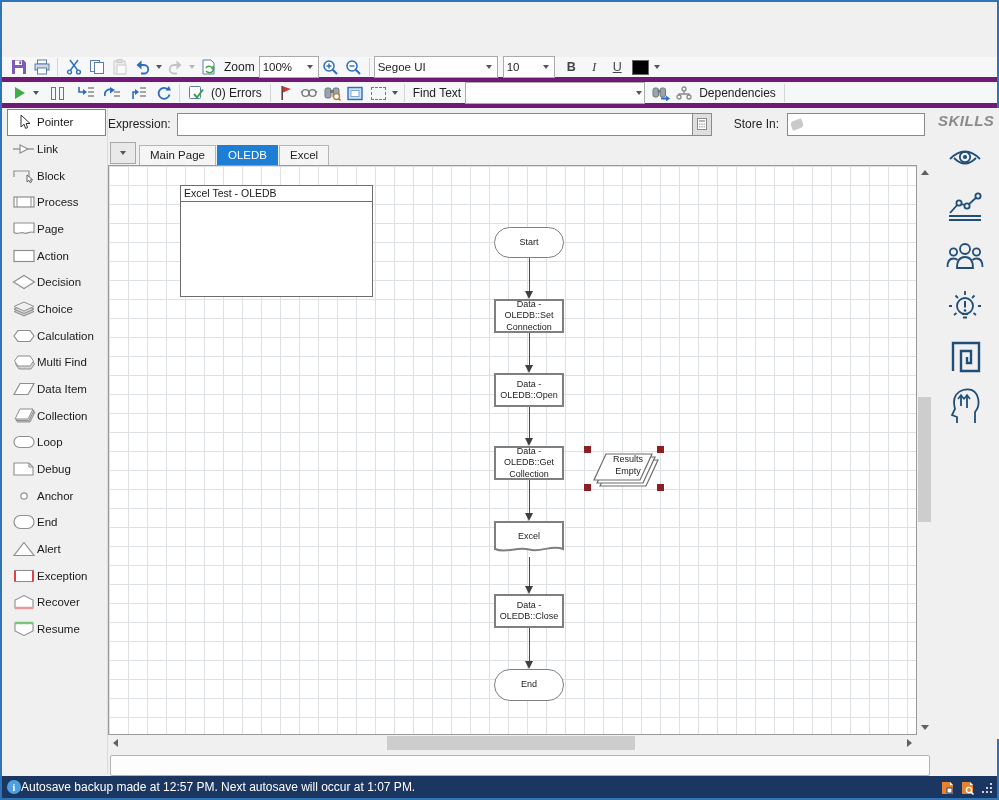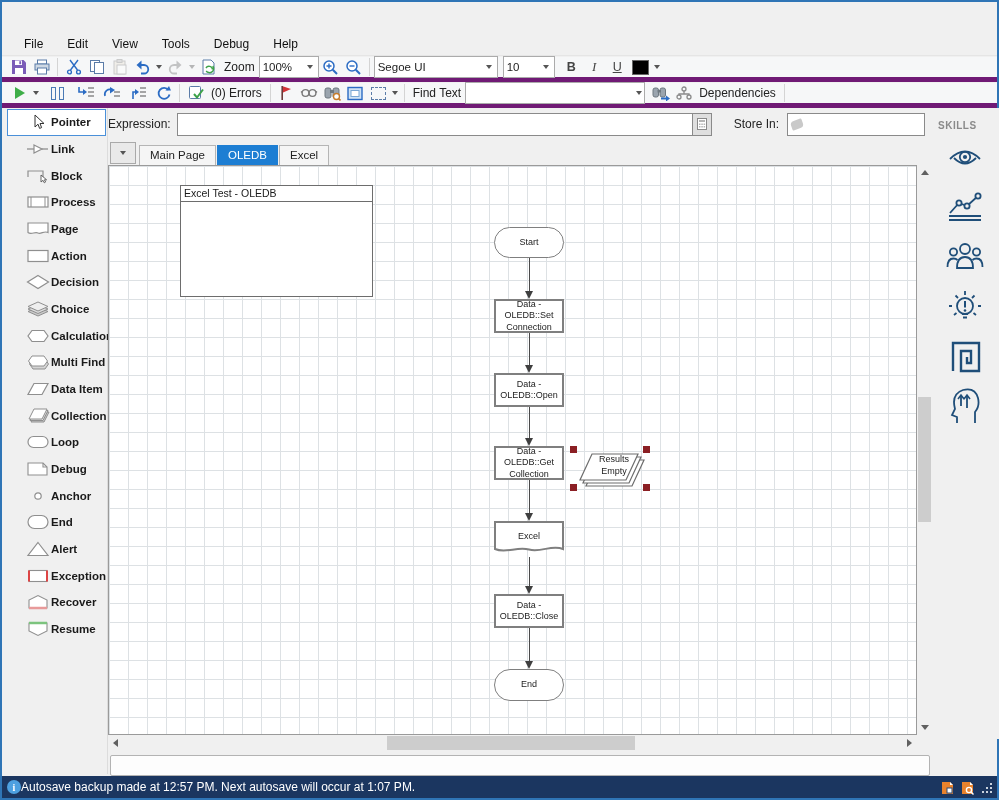--- a/index.html
+++ b/index.html
@@ -50,28 +50,28 @@
 
   
   .tabrow{left:106px;top:138px;width:824px;height:25px;background:#f0f0f0;display:flex;align-items:flex-end;}
   .tab-dd{width:24px;height:20px;background:#e9e9e9;border:1px solid #a9a9a9;margin:0 3px 1px 2px;display:flex;align-items:center;justify-content:center;}
   .tab{font-size:11.5px;color:#222;background:#f5f5f5;border:1px solid #b5b5b5;border-bottom:none;padding:3px 10px 4px;margin-right:1px;}
   .tab.active{background:#1d7ed3;color:#fff;border-color:#1d7ed3;}
 
   
   .toolbox{left:2px;top:106px;width:104px;bottom:24px;background:#f0f0f0;border-right:1px solid #dcdcdc;}
   .tool-list{position:absolute;left:3px;top:1px;width:99px;}
-  .tool-item{height:24.68px;display:flex;align-items:center;padding-left:16px;border:1px solid transparent;font-weight:bold;}
+  .tool-item{height:24.68px;display:flex;align-items:center;padding-left:2px;border:1px solid transparent;}
   .tool-item.selected{background:#fff;border:1px solid #4a90d9;}
   .tool-ico{width:27px;display:flex;justify-content:center;flex:none;}
   .tool-label{font-size:11.5px;color:#1a1a1a;white-space:nowrap;}
 
   
   .skills{left:930px;top:106px;width:67px;height:631px;background:#f0f0f0;}
-  .skills-title{font-size:10px;font-weight:bold;color:#8a8a8a;letter-spacing:.5px;position:absolute;left:6px;top:12px;}
+  .skills-title{font-size:15px;font-weight:bold;color:#8a8a8a;letter-spacing:.5px;position:absolute;left:6px;top:4px;font-style:italic;}
   .skill-ico{position:absolute;left:14px;width:38px;height:38px;display:flex;align-items:center;justify-content:center;}
 
   
   .canvas{left:106px;top:163px;width:809px;height:570px;background:#fff;border:1px solid #9a9a9a;
     background-image:linear-gradient(to right,#dde1e4 1px,transparent 1px),linear-gradient(to bottom,#dde1e4 1px,transparent 1px);
     background-size:19px 19px;overflow:hidden;}
   .note-box{left:71px;top:19px;width:193px;height:112px;background:#fff;border:1px solid #6d6d6d;}
   .note-title{font-size:10.5px;color:#1a1a1a;padding:1px 3px 2px;border-bottom:1px solid #6d6d6d;}
   .node{border:2px solid #7f7f7f;background:#fff;display:flex;align-items:center;justify-content:center;text-align:center;}
   .node-label{font-size:9px;color:#222;white-space:pre-line;line-height:1.25;}
@@ -99,28 +99,20 @@
   .status-text{color:#fff;font-size:12px;}
   .info-ico{width:14px;height:14px;border-radius:50%;background:#4da0e0;color:#fff;font-size:10px;font-weight:bold;font-family:"Liberation Serif",serif;display:flex;align-items:center;justify-content:center;margin-left:5px;flex:none;}
   .status-right{position:absolute;right:4px;top:0;height:22px;display:flex;align-items:center;gap:5px;}
 </style>
 </head>
 <body>
 
 <div class="window">
 
 
-  <div class="abs menubar">
-    <span class="menu-item">File</span>
-    <span class="menu-item">Edit</span>
-    <span class="menu-item">View</span>
-    <span class="menu-item">Tools</span>
-    <span class="menu-item">Debug</span>
-    <span class="menu-item">Help</span>
-  </div>
 
   <div class="abs toolbar tb1" style="padding-left:5px">
     <div class="tbtn">
         <svg width="16" height="16" viewBox="0 0 16 16">
           <path d="M1 1h11.5L15 3.5V15H1z" fill="#7b5cb8"></path>
           <rect x="4" y="9" width="8" height="6" fill="#fff"></rect>
           <rect x="4" y="1.5" width="7" height="4.5" fill="#fff"></rect>
           <rect x="8.3" y="2.2" width="1.8" height="3" fill="#7b5cb8"></rect>
         </svg>
       </div>
@@ -622,21 +614,21 @@
 
     <div class="abs flow-line" style="left:420px;top:241px;height:32px"></div>
     <div class="abs arrowhead" style="left:416px;top:272px"></div>
 
     <div class="abs node" style="left:385px;top:280px;width:70px;height:34px">
         <span class="node-label">Data -
 OLEDB::Get
 Collection</span>
       </div>
 
-    <div class="abs" style="left:461px;top:280px;width:80px;height:45px">
+    <div class="abs" style="left:475px;top:280px;width:80px;height:45px">
       <svg class="abs" style="left:4px;top:4px" width="72" height="38" viewBox="0 0 72 38">
         <path d="M24 10 H70 L58 36 H12 Z" fill="#fff" stroke="#6d6d6d" stroke-width="1.2"></path>
         <path d="M21 7 H67 L55 33 H9 Z" fill="#fff" stroke="#6d6d6d" stroke-width="1.2"></path>
         <path d="M18 4 H64 L52 30 H6 Z" fill="#fff" stroke="#6d6d6d" stroke-width="1.2"></path>
       </svg>
       <div class="coll-label" style="left:14px;top:8px">Results
 Empty</div>
       <div class="handle" style="left:0;top:0"></div>
       <div class="handle" style="right:0;top:0"></div>
       <div class="handle" style="left:0;bottom:0"></div>

